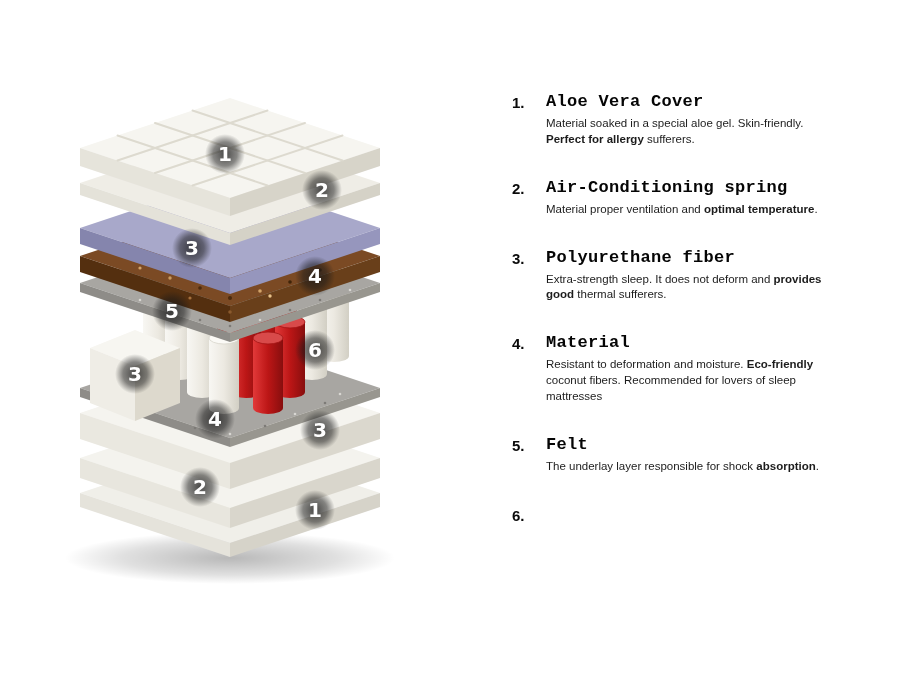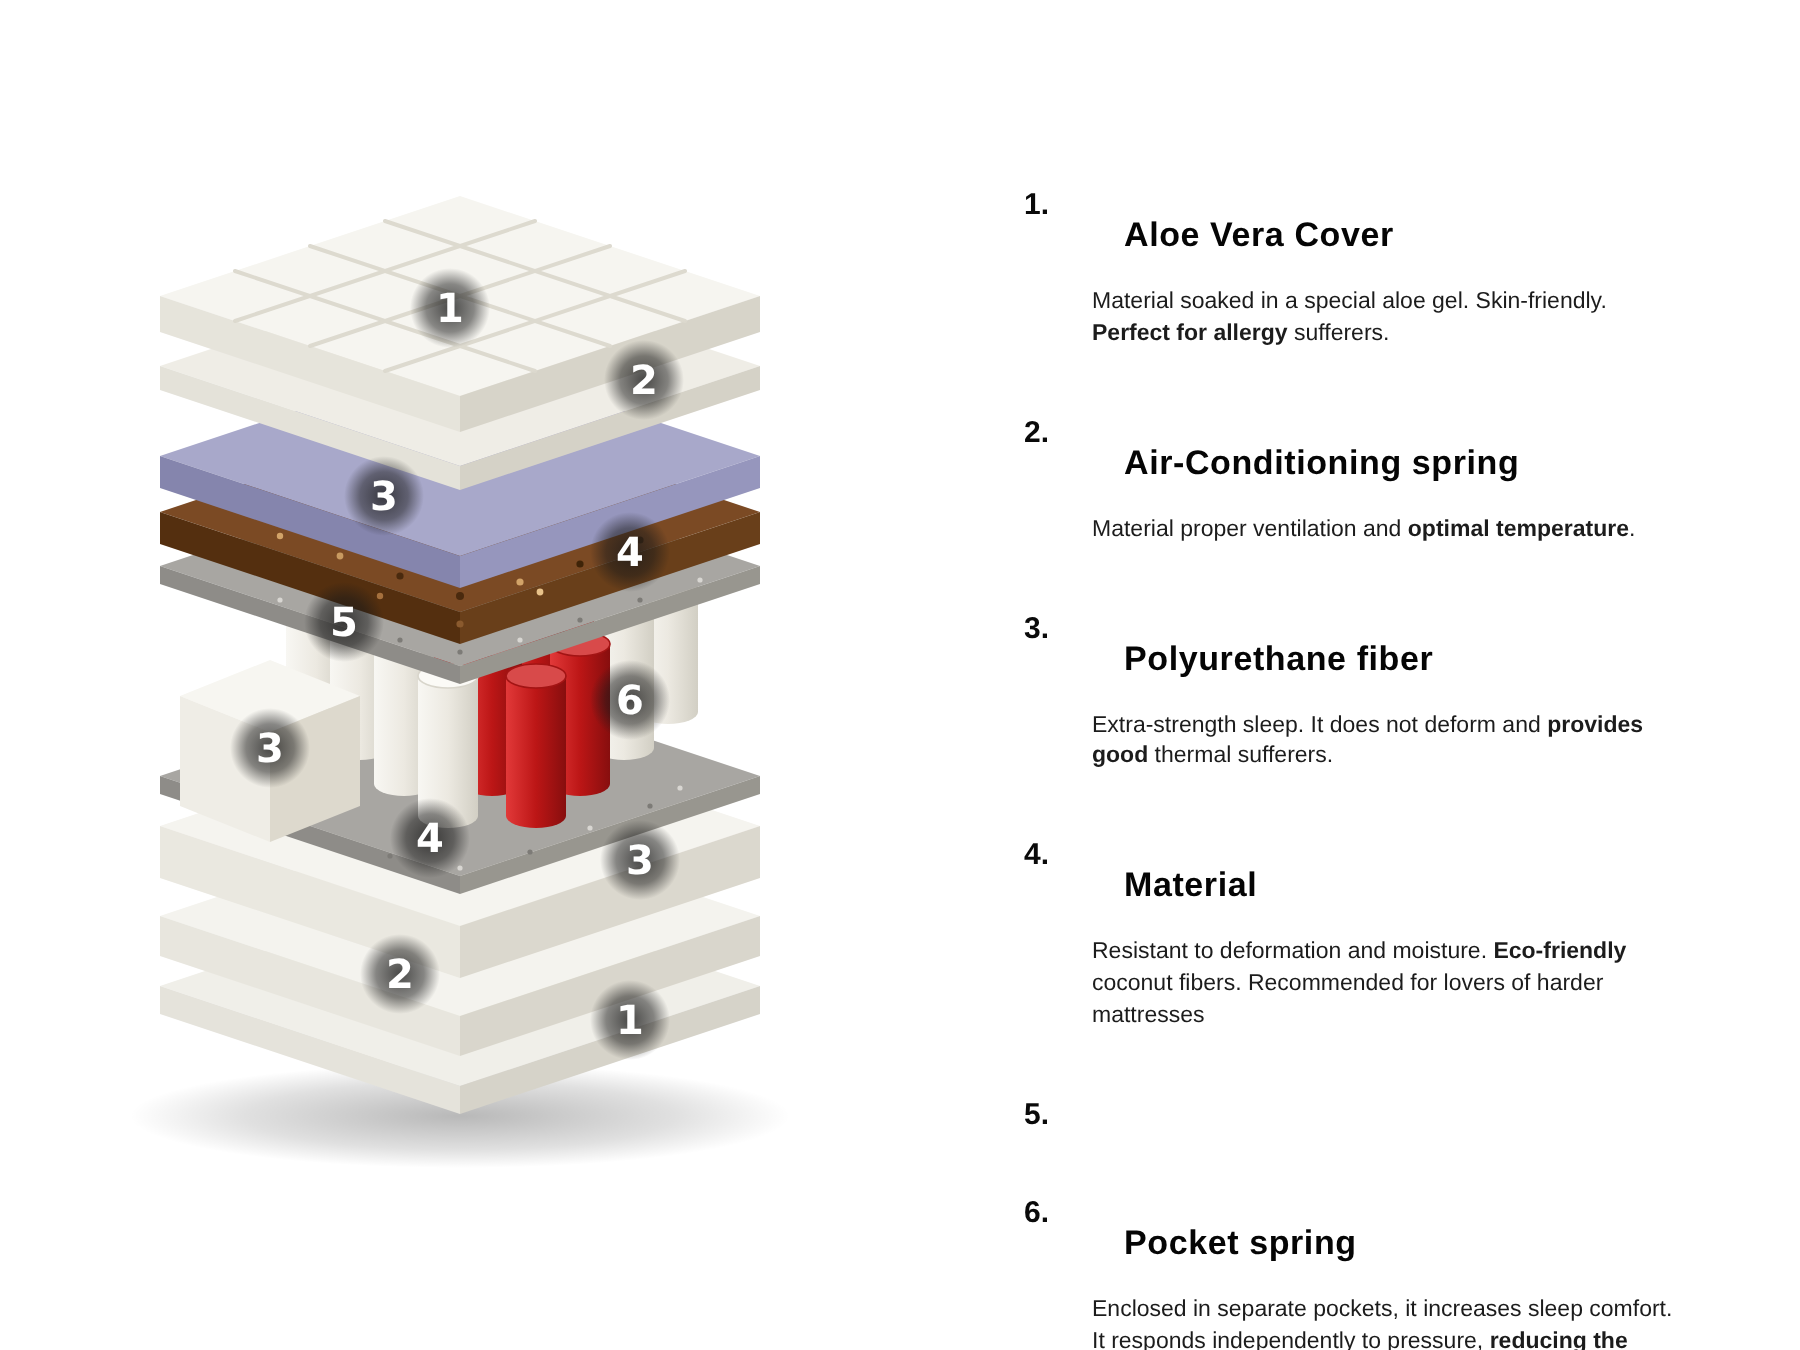--- a/index.html
+++ b/index.html
@@ -11,21 +11,21 @@
   .stage{position:absolute;inset:0;}
   svg.diagram{position:absolute;left:30px;top:58px;}
   .legend{position:absolute;left:512px;top:92px;width:332px;}
   .legend-item{display:flex;margin-bottom:30px;}
   .legend-item .num{
     width:34px;flex:none;font-weight:bold;font-size:15px;
     padding-top:2px;color:#0a0a0a;
   }
   .legend-item .content{flex:1;}
   .legend-item .title{
-    margin:16px;font-size:17px;font-weight:bold;letter-spacing:.3px;color:#050505;
+    margin:0;font-size:17px;font-weight:bold;letter-spacing:.3px;color:#050505;font-family:Liberation Mono, monospace;
   }
   .legend-item .desc{
     margin:5px 0 0;font-size:11.5px;line-height:1.38;color:#1c1c1c;
   }
   .desc .b{font-weight:bold;}
   .badge-text{
     font-family:"DejaVu Sans","Liberation Sans",sans-serif;
     font-weight:bold;font-size:20px;fill:#ffffff;text-anchor:middle;
   }
 </style>
@@ -309,30 +309,30 @@
       <div class="content">
         <h3 class="title">Polyurethane fiber</h3>
         <p class="desc"><span>Extra-strength sleep. It does not deform and </span><span class="b">provides good</span><span> thermal sufferers.</span></p>
       </div>
     </div>
 
     <div class="legend-item">
       <div class="num">4.</div>
       <div class="content">
         <h3 class="title">Material</h3>
-        <p class="desc"><span>Resistant to deformation and moisture. </span><span class="b">Eco-friendly</span><span> coconut fibers. Recommended for lovers of harder mattresses</span></p>
+        <p class="desc"><span>Resistant to deformation and moisture. </span><span class="b">Eco-friendly</span><span> coconut fibers. Recommended for lovers of sleep mattresses</span></p>
       </div>
     </div>
 
     <div class="legend-item">
       <div class="num">5.</div>
+      <div class="content">
+        <h3 class="title">Felt</h3>
+        <p class="desc"><span>The underlay layer responsible for shock </span><span class="b">absorption</span><span>.</span></p>
+      </div>
     </div>
 
     <div class="legend-item">
       <div class="num">6.</div>
-      <div class="content">
-        <h3 class="title">Pocket spring</h3>
-        <p class="desc"><span>Enclosed in separate pockets, it increases sleep comfort. It responds independently to pressure, </span><span class="b">reducing the transfer of motion.</span></p>
-      </div>
     </div>
 
   </div>
 </div>
 
 </body></html>

